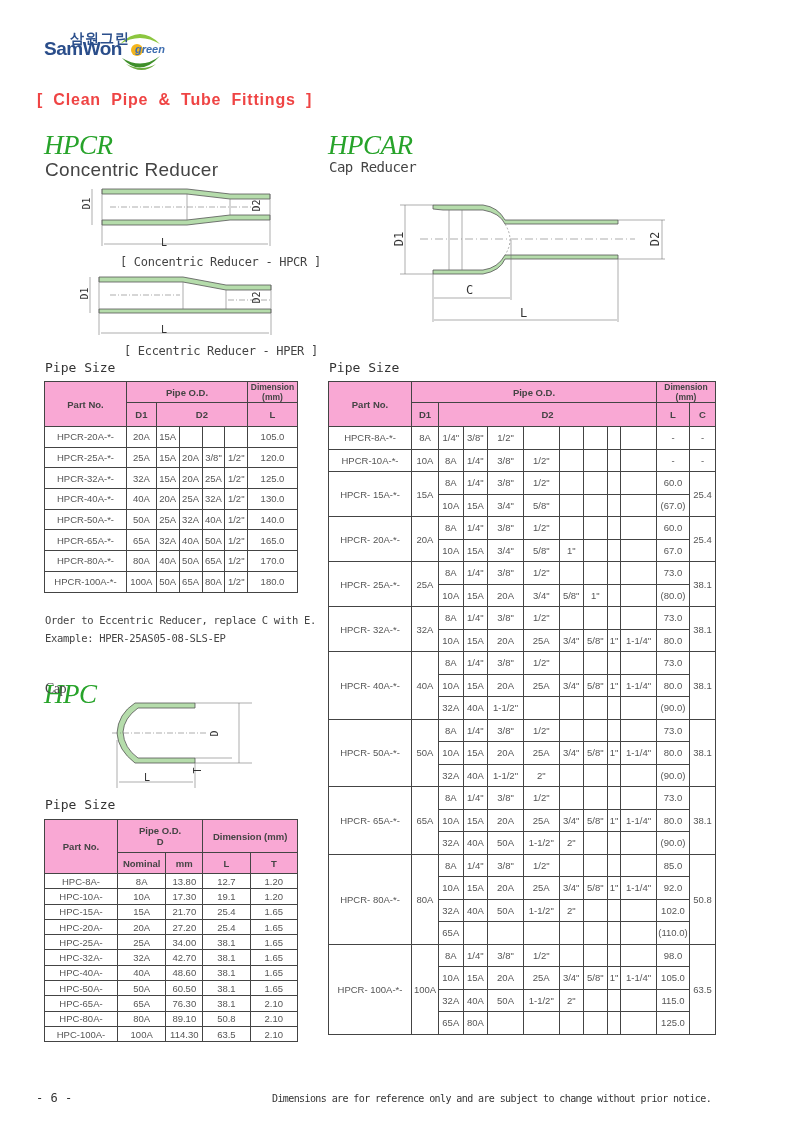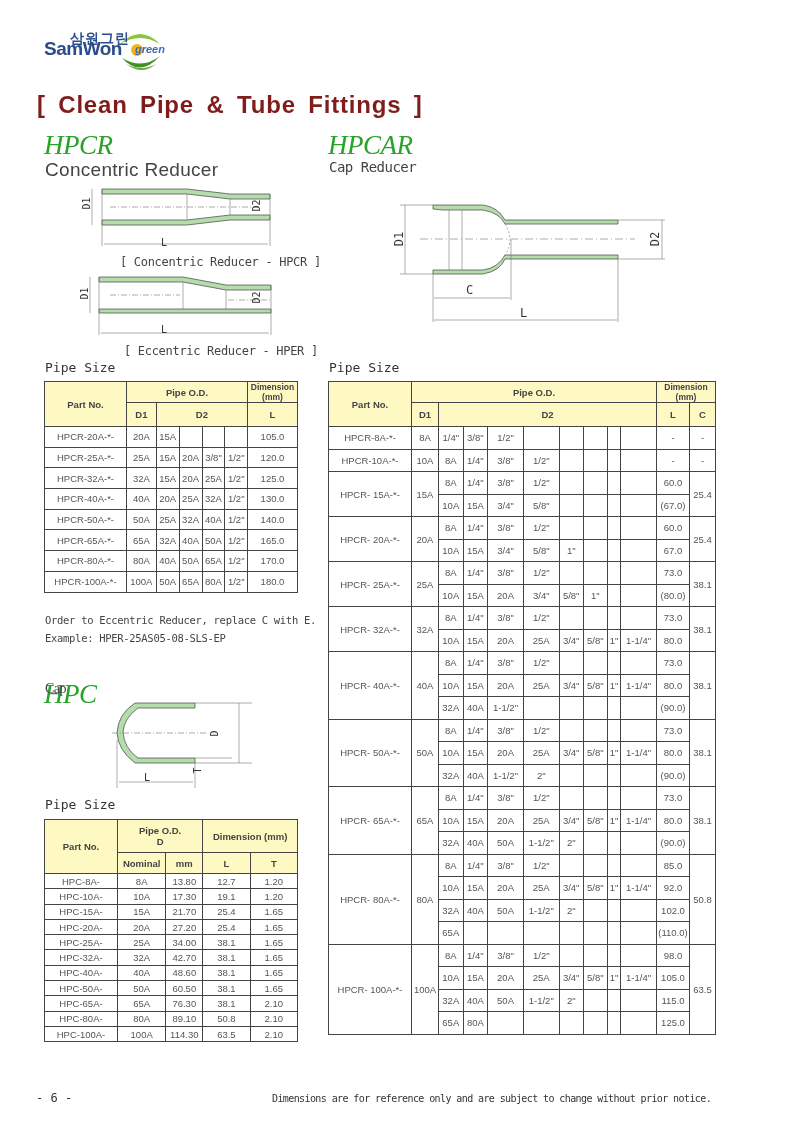--- a/index.html
+++ b/index.html
@@ -5,32 +5,32 @@
   * { box-sizing: border-box; margin: 0; padding: 0; }
   html, body { width: 794px; height: 1123px; background: #ffffff; overflow: hidden; }
   body { position: relative; font-family: "Liberation Sans", sans-serif; color: #333; }
 
   .logo { position: absolute; left: 44px; top: 26px; width: 140px; height: 48px; }
   .logo .kr { position: absolute; left: 26px; top: 4px; font-size: 14px; color: #2b4f8c; font-weight: bold; letter-spacing: 1px; }
   .logo .brand { position: absolute; left: 0; top: 12px; font-size: 19px; font-weight: bold; color: #2a4d8a; letter-spacing: -0.5px; }
   .logo .green { position: absolute; left: 91px; top: 17px; font-size: 11px; font-style: italic; color: #3f6eb0; font-weight: bold; }
   .logo svg { position: absolute; left: 72px; top: 0px; }
 
-  .main-title { position: absolute; left: 37px; top: 91px; font-size: 24px; font-weight: bold; color: #7f1d1d; letter-spacing: 0.8px; word-spacing: 5px; }
+  .main-title { position: absolute; left: 37px; top: 91px; font-size: 16px; font-weight: bold; color: #ef4444; letter-spacing: 0.8px; word-spacing: 5px; }
 
   .sec-title { position: absolute; font-family: "Liberation Serif", serif; font-size: 27px; color: #27a32a; letter-spacing: -0.5px; font-style: italic; }
   .sec-sub { position: absolute; font-size: 14px; color: #444; font-family: "DejaVu Sans Mono", monospace; letter-spacing: -0.5px; }
   .sec-sub.sans { font-family: "Liberation Sans", sans-serif; font-size: 19px; letter-spacing: 0.3px; }
   .caption { position: absolute; font-family: "DejaVu Sans Mono", monospace; font-size: 12px; color: #444; letter-spacing: -0.3px; margin-left: 44px; }
   .label { position: absolute; font-family: "DejaVu Sans Mono", monospace; font-size: 13px; color: #333; }
   .note { position: absolute; font-family: "DejaVu Sans Mono", monospace; font-size: 10.5px; color: #444; letter-spacing: -0.3px; }
 
   table { position: absolute; border-collapse: collapse; font-size: 9.5px; color: #555; }
   td, th { border: 1px solid #444; text-align: center; padding: 0; height: 21px; }
-  th { background: #fef9c3; color: #444; font-weight: bold; font-size: 9.5px; }
+  th { background: #f9a8d4; color: #444; font-weight: bold; font-size: 9.5px; }
 
   #t-hpcr { left: 44px; top: 381px; width: 254px; }
   #t-hpcr tr.body td { height: 20.7px; }
   #t-hpc { left: 44px; top: 819px; width: 254px; }
   #t-hpc td { height: 15.3px; }
   #t-hpcar { left: 328px; top: 381px; width: 388px; }
   #t-hpcar td { height: 22.5px; }
 
   .footer-page { position: absolute; left: 36px; top: 1091px; font-family: "DejaVu Sans Mono", monospace; font-size: 12px; color: #333; }
   .footer-note { position: absolute; left: 272px; top: 1093px; font-family: "DejaVu Sans Mono", monospace; font-size: 10px; color: #333; letter-spacing: -0.6px; }

